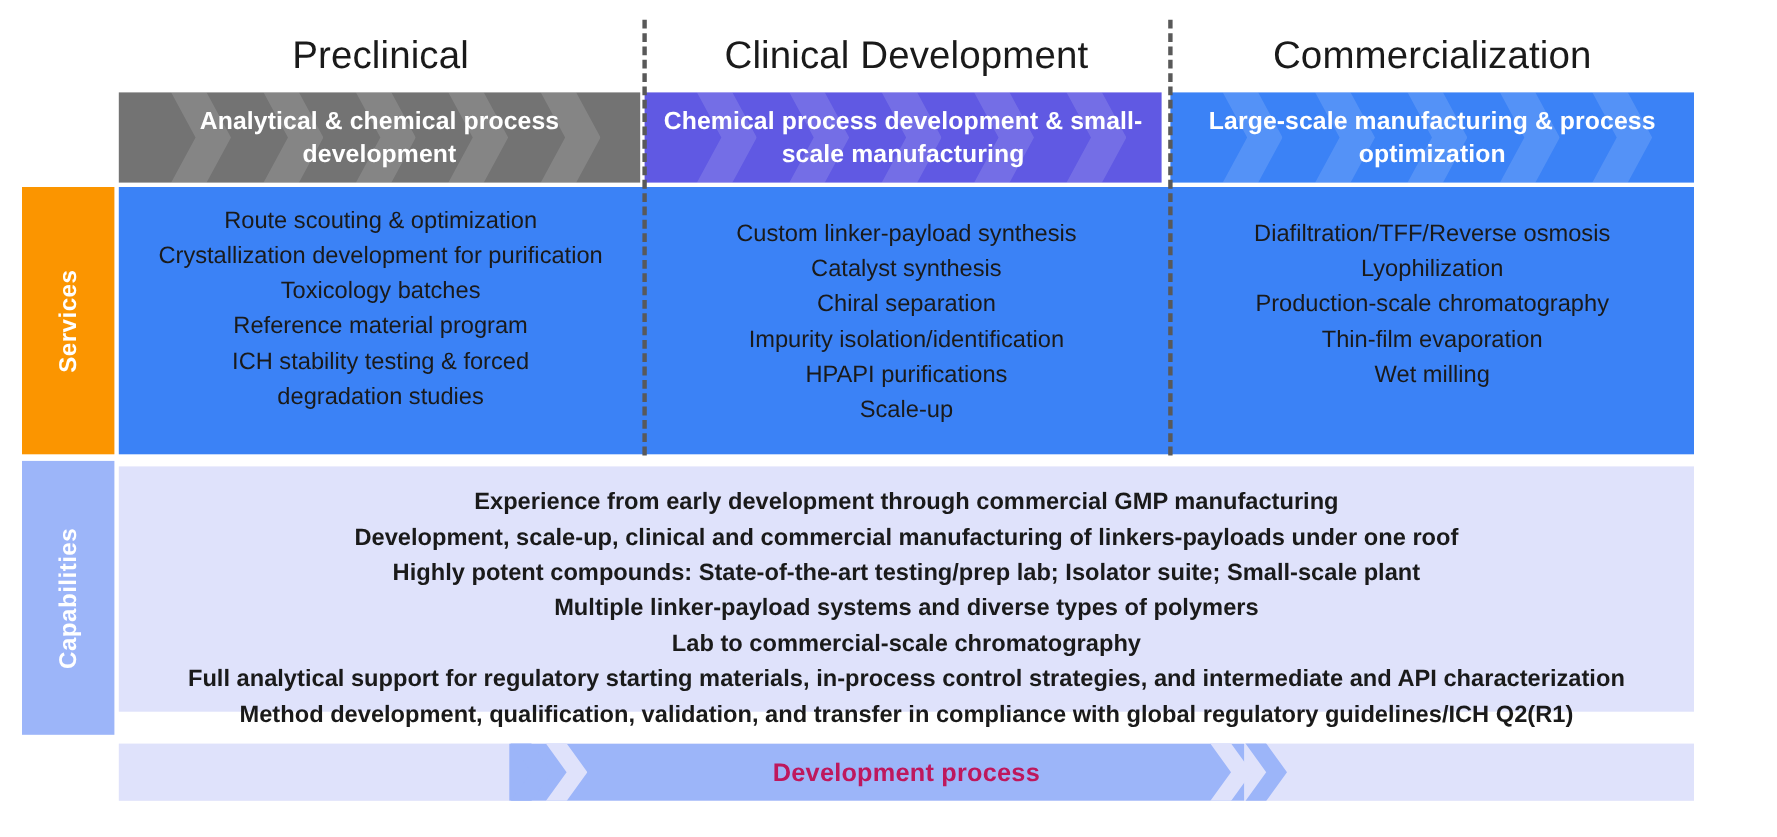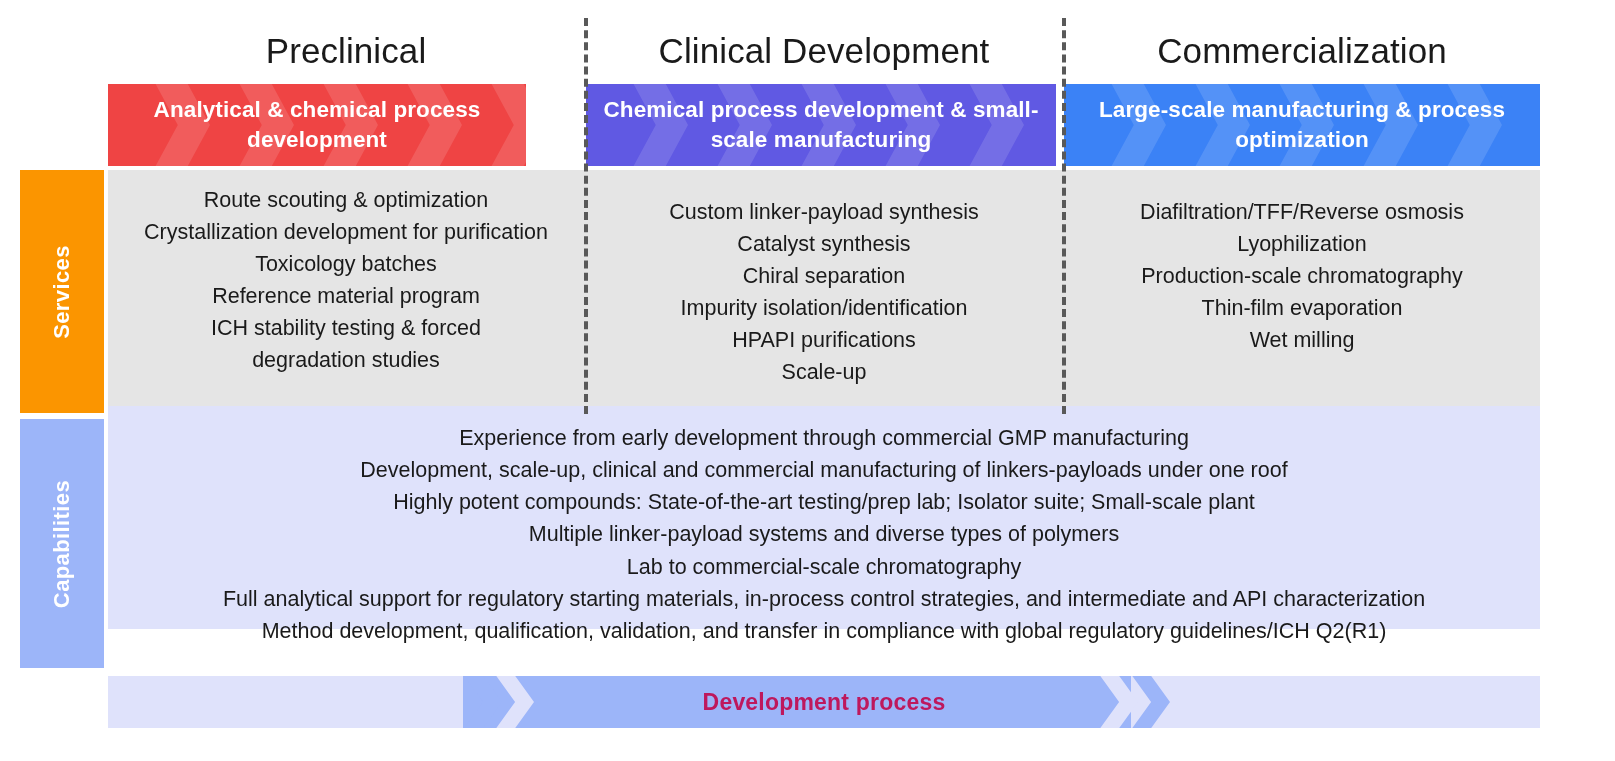--- a/index.html
+++ b/index.html
@@ -52,21 +52,21 @@
     display: flex; align-items: center; justify-content: center;
   }
   .rowlabel span {
     transform: rotate(-90deg); white-space: nowrap;
     color: #ffffff; font-weight: bold; font-size: 22px;
     letter-spacing: 0.4px;
   }
 
   
   .band { position: absolute; left: 108px; width: 1432px; }
-  .band.services { background: #e5e5e5; }
+  .band.services { background: #3b82f6; }
   .band.capabilities { background: #dfe2fb; }
 
   .svc-cols { position: absolute; inset: 0; }
   .svc-col {
     position: absolute; top: 0; bottom: 0;
     display: flex; flex-direction: column; align-items: center;
     padding-top: 14px;
   }
   .svc-col .item {
     font-size: 21.5px; color: #1a1a1a; line-height: 1.49;
@@ -121,21 +121,21 @@
   </div>
   <div class="phase-label" style="left:1064px; width:476px;">
     <span>Commercialization</span>
   </div>
 
   <div class="divider" style="left:584px; height:396px;"></div>
   <div class="divider" style="left:1062px; height:396px;"></div>
 
   <div class="banner-row">
 
-    <div class="banner" style="left:0px; width:418px; background:#ef4444;">
+    <div class="banner" style="left:0px; width:474px; background:#737373;">
       <div class="chev-layer">
         <div class="chev" style="left:40px;"></div>
         <div class="chev" style="left:124px;"></div>
         <div class="chev" style="left:208px;"></div>
         <div class="chev" style="left:292px;"></div>
         <div class="chev" style="left:376px;"></div>
       </div>
       <div class="btext">Analytical &amp; chemical process development</div>
     </div>
 
@@ -195,21 +195,21 @@
         <div class="item">Wet milling</div>
       </div>
 
     </div>
   </div>
 
   <div class="rowlabel" style="top:419px; height:249px; background:#9cb5f9;">
     <span>Capabilities</span>
   </div>
 
-  <div class="band capabilities" style="top:406px; height:223px;">
+  <div class="band capabilities" style="top:424px; height:223px;font-weight:bold;">
     <div class="cap-list">
       <div class="item">Experience from early development through commercial GMP manufacturing</div>
       <div class="item">Development, scale-up, clinical and commercial manufacturing of linkers-payloads under one roof</div>
       <div class="item">Highly potent compounds: State-of-the-art testing/prep lab; Isolator suite; Small-scale plant</div>
       <div class="item">Multiple linker-payload systems and diverse types of polymers</div>
       <div class="item">Lab to commercial-scale chromatography</div>
       <div class="item">Full analytical support for regulatory starting materials, in-process control strategies, and intermediate and API characterization</div>
       <div class="item">Method development, qualification, validation, and transfer in compliance with global regulatory guidelines/ICH Q2(R1)</div>
     </div>
   </div>

